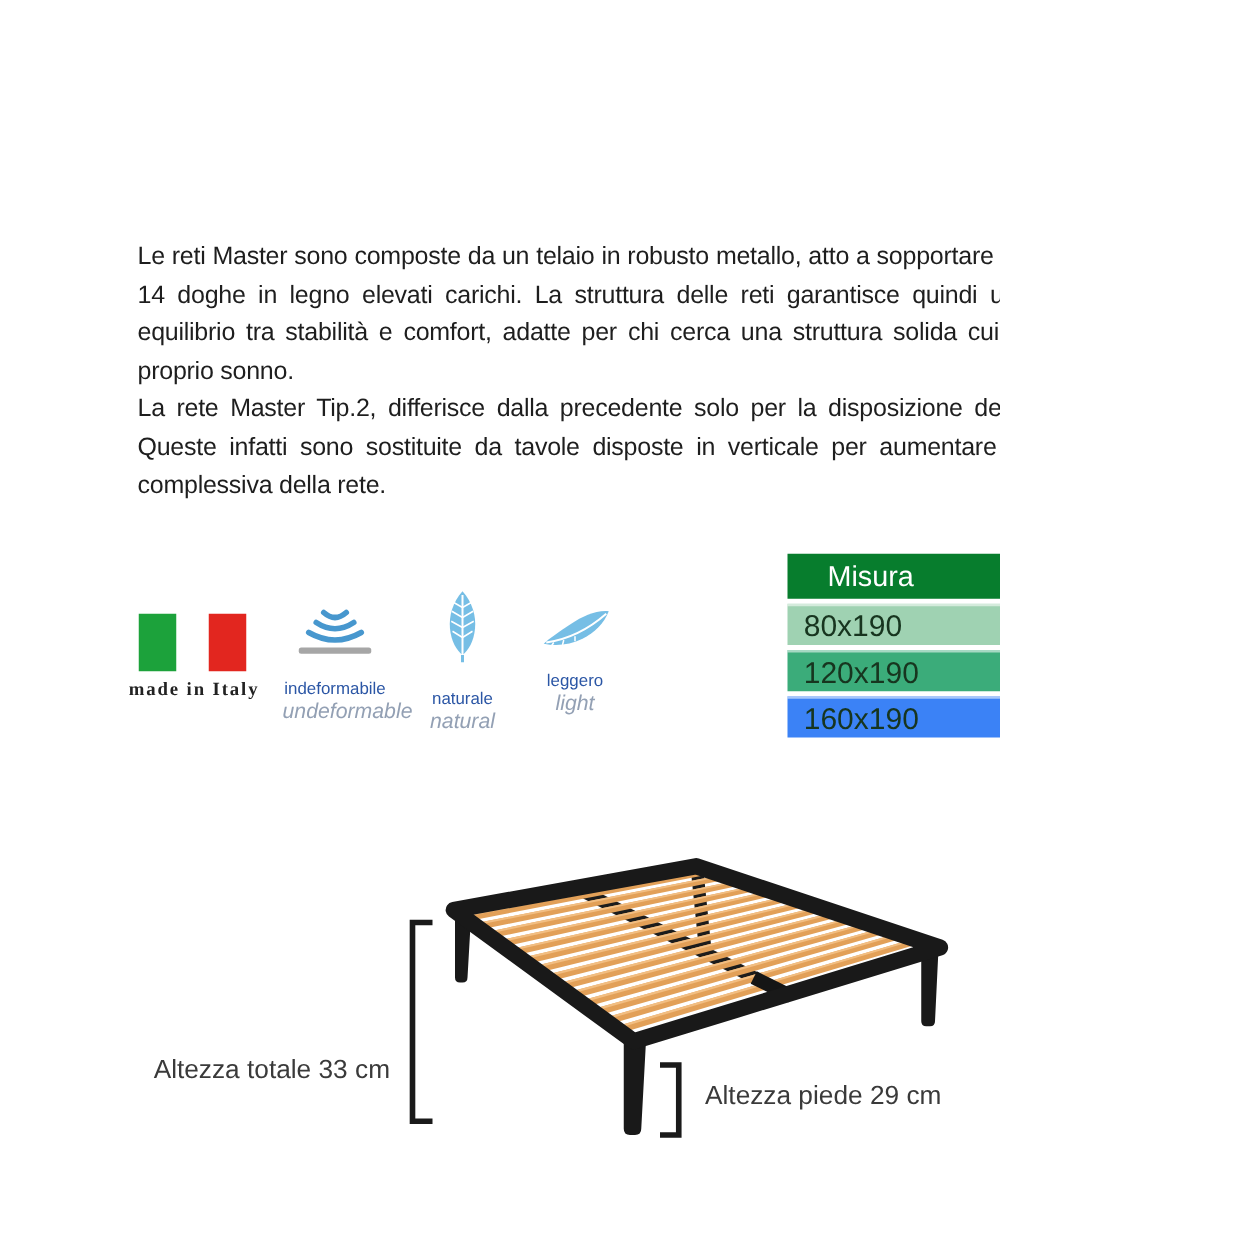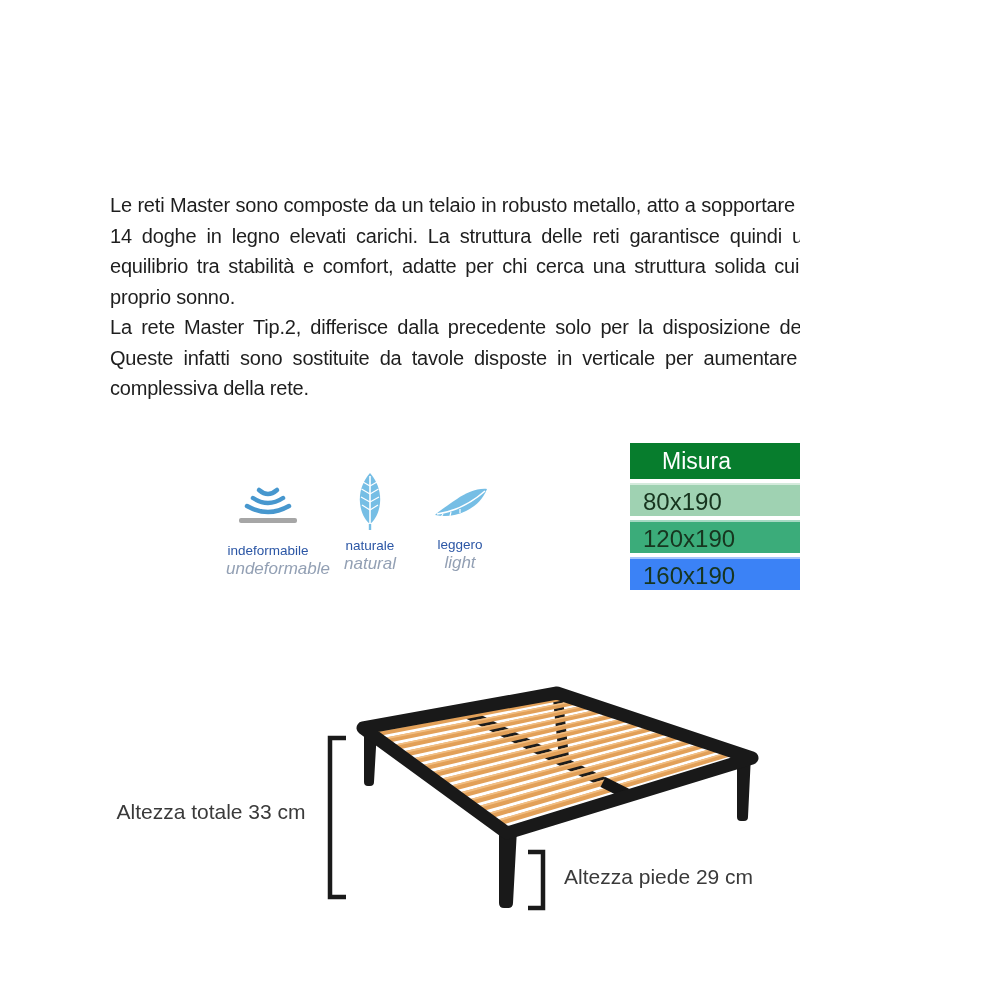--- a/index.html
+++ b/index.html
@@ -24,51 +24,58 @@
   .flag-green, .flag-red { width:30px; height:46px; }
   .italy-label {
     margin-top:7px; font-family:"Liberation Serif", serif; font-weight:bold;
     font-size:15px; letter-spacing:1.5px; color:#222; white-space:nowrap;
   }
   .f-indef { left:226px; top:484px; width:84px; }
   .f-nat   { left:328px; top:472px; width:84px; }
   .f-leg   { left:416px; top:486px; width:88px; }
   .feature svg { display:block; margin:0 auto; }
   .f-label { font-size:13.5px; color:var(--label-blue,#2B56A5); margin-top:19px; white-space:nowrap; }
-  .f-nat .f-label { margin-top:8px; }
+  .f-nat .f-label { margin-top:21px; }
   .f-sub { font-size:17px; font-style:italic; color:var(--sub-blue,#93A0B4); margin-top:1px; white-space:nowrap; }
 
   
   .size-table { position:absolute; left:630px; top:443px; width:232px; }
   .size-header {
     height:36px; line-height:37px; padding-left:13px; box-sizing:border-box;
     color:#fff; font-size:23px;
   }
   .size-row {
     height:33px; line-height:33px; padding-left:13px; box-sizing:border-box;
     margin-top:4px; font-size:24px; color:#17351F;
     border-top:2px solid rgba(255,255,255,0.55);
   }
 
   
   .bed-svg { position:absolute; left:0; top:0; width:1000px; height:1000px; pointer-events:none; }
   .dim-label { position:absolute; font-size:21px; color:#3a3a3a; white-space:nowrap; }
-  .dim-total { left:110px; top:800px; width:202px; text-align:center; }
+  .dim-total { left:110px; top:844px; width:202px; text-align:right; }
   .dim-foot  { left:564px; top:865px; }
 </style>
 </head>
 <body>
 
 <div class="page">
 
   <div class="intro">
     <p>Le reti Master sono composte da un telaio in robusto metallo, atto a sopportare con le sue 14 doghe in legno elevati carichi. La struttura delle reti garantisce quindi un perfetto equilibrio tra stabilità e comfort, adatte per chi cerca una struttura solida cui affidare il proprio sonno.</p>
     <p>La rete Master Tip.2, differisce dalla precedente solo per la disposizione delle doghe. Queste infatti sono sostituite da tavole disposte in verticale per aumentare la rigidità complessiva della rete.</p>
   </div>
 
+  <div class="feature f-italy">
+    <div class="flag">
+      <div class="flag-green" style="background: rgb(28, 162, 59);"></div>
+      <div class="flag-red" style="background: rgb(226, 38, 31);"></div>
+    </div>
+    <div class="italy-label">made in Italy</div>
+  </div>
 
   <div class="feature f-indef">
     <svg width="62" height="40" viewBox="0 0 62 40">
       <path d="M22,6 Q31,14 40,6" fill="none" stroke="var(--icon-blue,#4797CE)" stroke-width="4.5" stroke-linecap="round"></path>
       <path d="M16,14 Q31,24 46,14" fill="none" stroke="var(--icon-blue,#4797CE)" stroke-width="4.5" stroke-linecap="round"></path>
       <path d="M10,22 Q31,34 52,22" fill="none" stroke="var(--icon-blue,#4797CE)" stroke-width="4.5" stroke-linecap="round"></path>
       <rect x="2" y="34" width="58" height="5" rx="2" fill="var(--icon-gray,#A6A6A6)"></rect>
     </svg>
     <div class="f-label">indeformabile</div>
     <div class="f-sub">undeformable</div>

